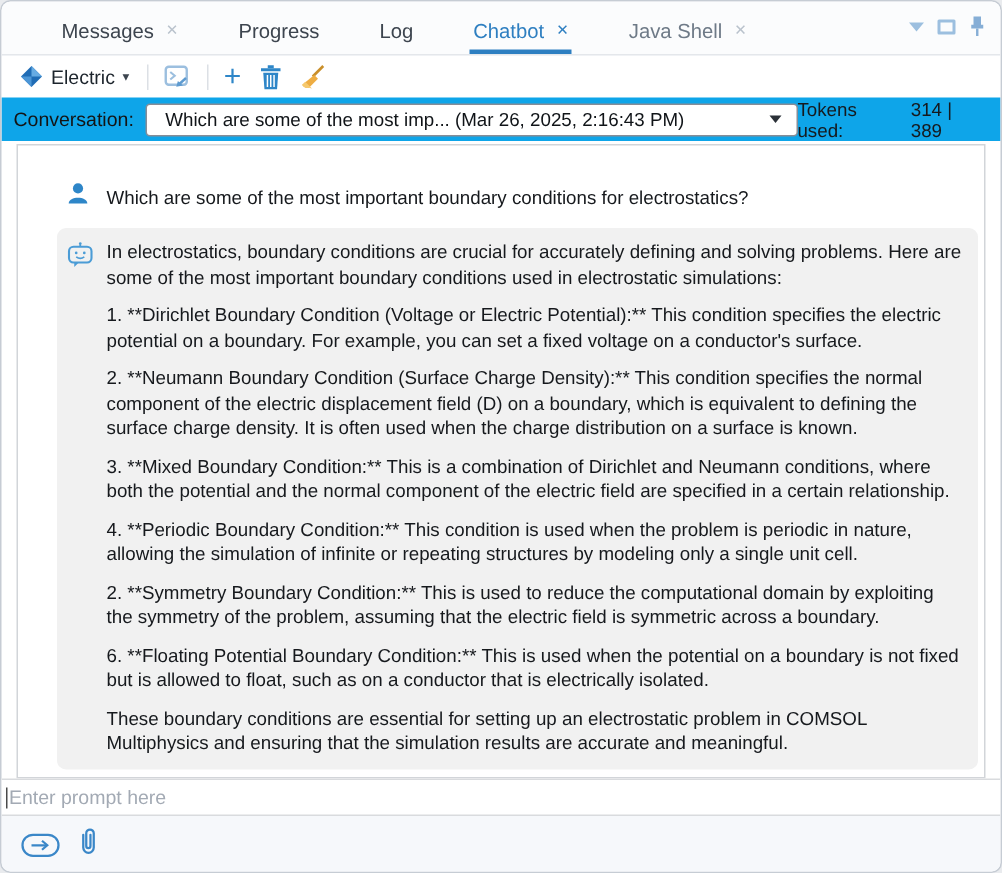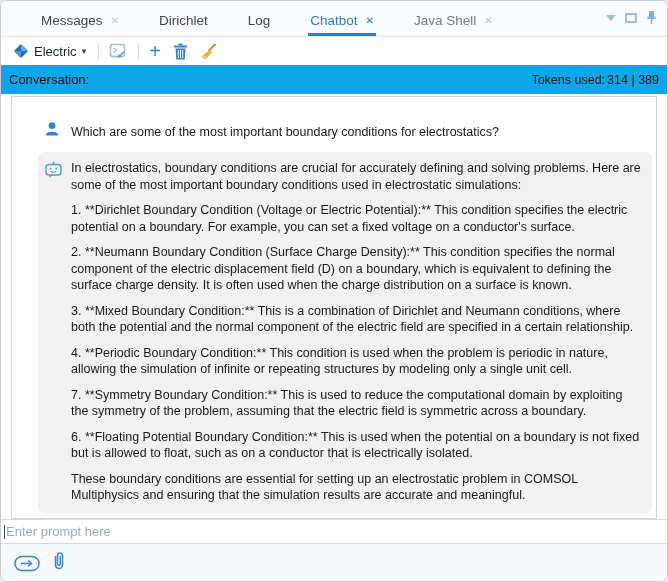--- a/index.html
+++ b/index.html
@@ -65,21 +65,21 @@
 
 <div class="window">
 
   <div class="tabbar">
     <div class="tabs">
       <div class="tab">
         <span class="tab-label">Messages</span>
         <span class="tab-close">✕</span>
       </div>
       <div class="tab">
-        <span class="tab-label">Dirichlet</span>
+        <span class="tab-label">Progress</span>
       </div>
       <div class="tab">
         <span class="tab-label">Log</span>
       </div>
       <div class="tab active">
         <span class="tab-label">Chatbot</span>
         <span class="tab-close">✕</span>
       </div>
       <div class="tab dim">
         <span class="tab-label">Java Shell</span>
@@ -134,20 +134,24 @@
       <svg width="17" height="17" viewBox="0 0 17 17">
         <line x1="15.5" y1="1" x2="8.5" y2="8" stroke="#c98f2a" stroke-width="1.8"></line>
         <path d="M9.5 7 L12 9.5 L6 15.5 C4 16 2 15 1.5 13.5 Z" fill="#eead43"></path>
         <path d="M6 15.5 C4 16 2 15 1.5 13.5 L3.5 11.5 L8 16 Z" fill="#f6c96e"></path>
       </svg>
     </div>
   </div>
 
   <div class="convrow">
     <span class="conv-label">Conversation:</span>
+    <div class="conv-select">
+      <span class="sel-text">Which are some of the most imp... (Mar 26, 2025, 2:16:43 PM)</span>
+      <span class="sel-arrow"></span>
+    </div>
     <div class="tokens">
       <span>Tokens used:</span>
       <span>314 | 389</span>
     </div>
   </div>
 
   <div class="chatpanel">
 
     <div class="user-row">
       <svg width="16" height="16" viewBox="0 0 16 16">
@@ -166,21 +170,21 @@
         <circle cx="12.2" cy="7.6" r="0.9" fill="#4b9cd6"></circle>
         <path d="M6.8 10.2 Q9.5 12.2 12.2 10.2" fill="none" stroke="#4b9cd6" stroke-width="1.1"></path>
         <path d="M5.5 14 L5.5 17 L8.5 14 Z" fill="#4b9cd6"></path>
       </svg>
       <div class="bot-text">
         <p class="para">In electrostatics, boundary conditions are crucial for accurately defining and solving problems. Here are some of the most important boundary conditions used in electrostatic simulations:</p>
         <p class="para">1. **Dirichlet Boundary Condition (Voltage or Electric Potential):** This condition specifies the electric potential on a boundary. For example, you can set a fixed voltage on a conductor's surface.</p>
         <p class="para">2. **Neumann Boundary Condition (Surface Charge Density):** This condition specifies the normal component of the electric displacement field (D) on a boundary, which is equivalent to defining the surface charge density. It is often used when the charge distribution on a surface is known.</p>
         <p class="para">3. **Mixed Boundary Condition:** This is a combination of Dirichlet and Neumann conditions, where both the potential and the normal component of the electric field are specified in a certain relationship.</p>
         <p class="para">4. **Periodic Boundary Condition:** This condition is used when the problem is periodic in nature, allowing the simulation of infinite or repeating structures by modeling only a single unit cell.</p>
-        <p class="para">7. **Symmetry Boundary Condition:** This is used to reduce the computational domain by exploiting the symmetry of the problem, assuming that the electric field is symmetric across a boundary.</p>
+        <p class="para">2. **Symmetry Boundary Condition:** This is used to reduce the computational domain by exploiting the symmetry of the problem, assuming that the electric field is symmetric across a boundary.</p>
         <p class="para">6. **Floating Potential Boundary Condition:** This is used when the potential on a boundary is not fixed but is allowed to float, such as on a conductor that is electrically isolated.</p>
         <p class="para">These boundary conditions are essential for setting up an electrostatic problem in COMSOL Multiphysics and ensuring that the simulation results are accurate and meaningful.</p>
       </div>
     </div>
 
   </div>
 
   <div class="promptrow">
     <span class="caret-bar"></span>
     <input class="prompt-input" type="text" placeholder="Enter prompt here" style="">

